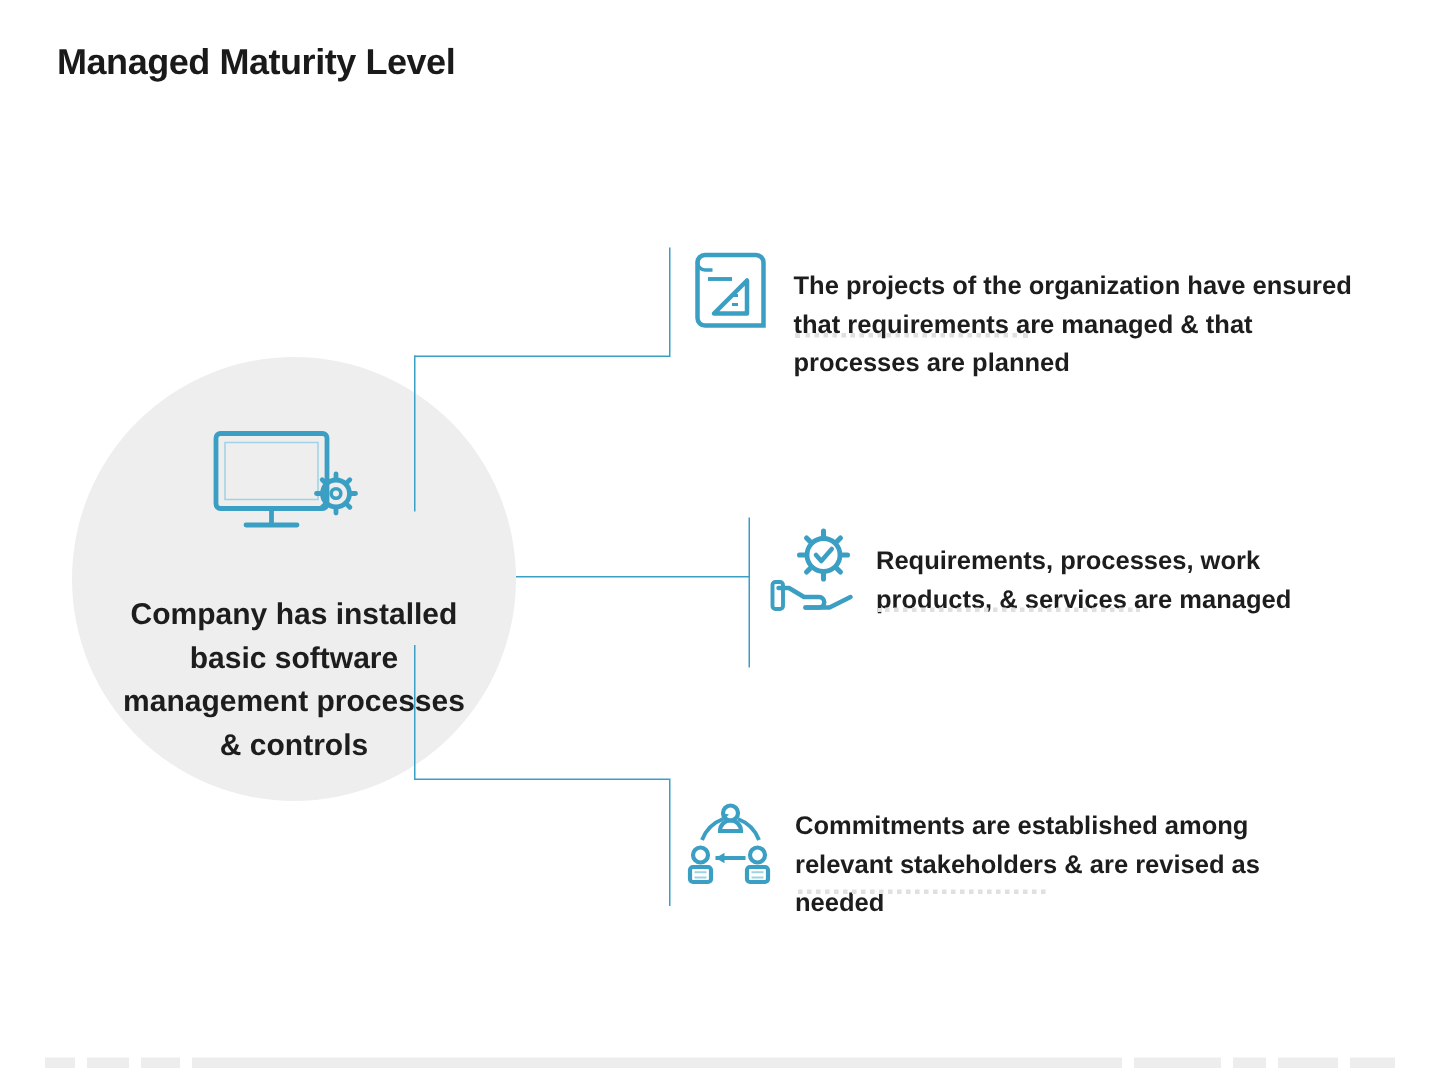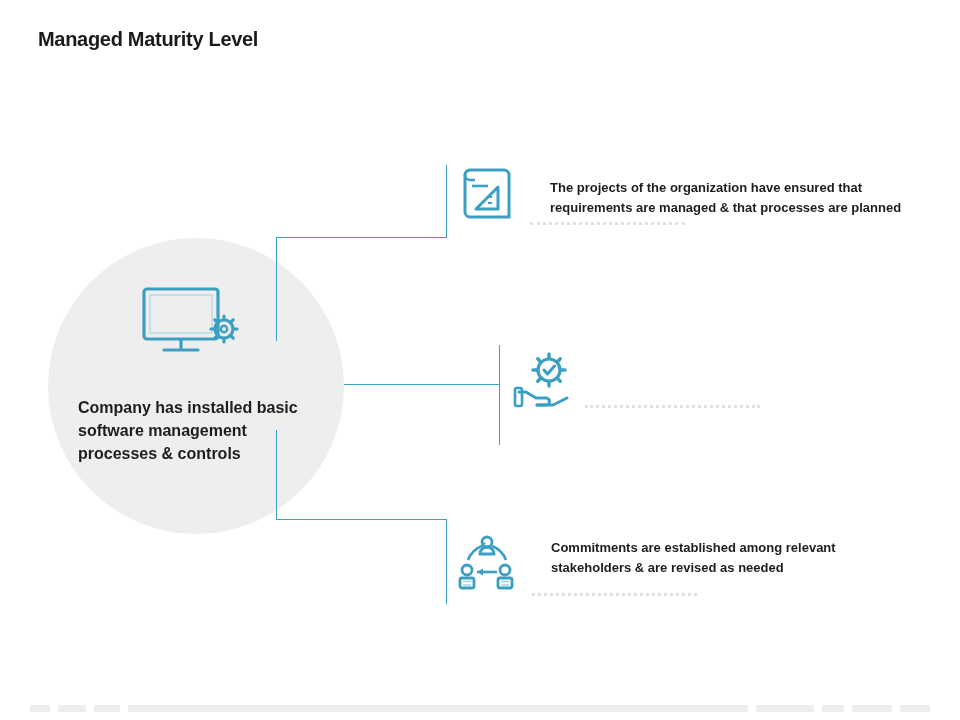--- a/index.html
+++ b/index.html
@@ -19,43 +19,43 @@
     position: absolute;
     left: 0; top: 0;
     width: 960px;
     height: 720px;
   }
 
   .page-title {
     position: absolute;
     left: 38px;
     top: 28px;
-    font-size: 20px;
+    font-size: 24px;
     font-weight: bold;
     color: #1a1a1a;
     letter-spacing: -0.3px;
   }
 
   
   .hub-circle {
     position: absolute;
     left: 48px;
     top: 238px;
     width: 296px;
     height: 296px;
     border-radius: 50%;
     background: #eeeeee;
   }
   .hub-text {
     position: absolute;
     left: 78px;
     top: 396px;
     width: 236px;
-    text-align: left;
-    font-size: 16px;
+    text-align: center;
+    font-size: 20px;
     font-weight: bold;
     color: #1d1d1d;
     line-height: 1.45;
   }
 
   .monitor-icon {
     position: absolute;
     left: 136px;
     top: 285px;
     width: 120px;
@@ -71,25 +71,24 @@
   .conn-h { height: 1.4px; }
 
   
   .row-icon {
     position: absolute;
     width: 64px;
     height: 64px;
   }
   .row-text {
     position: absolute;
-    font-size: 13px;
+    font-size: 17px;
     font-weight: bold;
     color: #1d1d1d;
     line-height: 1.5;
-    margin-left: 21px;
   }
   .dotted {
     position: absolute;
     height: 3px;
     border-bottom: 3px dotted #e0e0e0;
   }
 
   
   .footer {
     position: absolute;
@@ -177,20 +176,21 @@
           <line x1="8.8" y1="-8.8" x2="11.3" y2="-11.3"></line>
           <line x1="-11.3" y1="11.3" x2="-8.8" y2="8.8"></line>
         </g>
         <path d="M-5 0 L-1.5 4 L5.5 -4" fill="none" stroke="#3b9fc4" stroke-width="3" stroke-linecap="round" stroke-linejoin="round"></path>
       </g>
       <path d="M6 40 h7 l10 6 h10 a3.5 3.5 0 0 1 0 7 h-9" fill="none" stroke="#3b9fc4" stroke-width="3" stroke-linejoin="round" stroke-linecap="round"></path>
       <path d="M24 53 h16 l14 -7" fill="none" stroke="#3b9fc4" stroke-width="3" stroke-linejoin="round" stroke-linecap="round"></path>
       <rect x="2" y="36" width="7" height="18" rx="2" fill="none" stroke="#3b9fc4" stroke-width="2.6"></rect>
     </svg>
   </div>
+  <div class="row-text" style="left:584px; top:361px; width:300px;">Requirements, processes, work products, &amp; services are managed</div>
   <div class="dotted" style="left:585px; top:402px; width:175px;"></div>
 
   <div class="row-icon" style="left:455px; top:530px;">
     <svg viewBox="0 0 64 64" width="64" height="64">
 
       <circle cx="32" cy="12" r="5" fill="none" stroke="#3b9fc4" stroke-width="2.8"></circle>
       <path d="M25 24 a7 7 0 0 1 14 0 z" fill="none" stroke="#3b9fc4" stroke-width="2.8"></path>
 
       <circle cx="12" cy="40" r="5" fill="none" stroke="#3b9fc4" stroke-width="2.8"></circle>
       <rect x="5" y="48" width="14" height="10" rx="2" fill="none" stroke="#3b9fc4" stroke-width="2.8"></rect>

